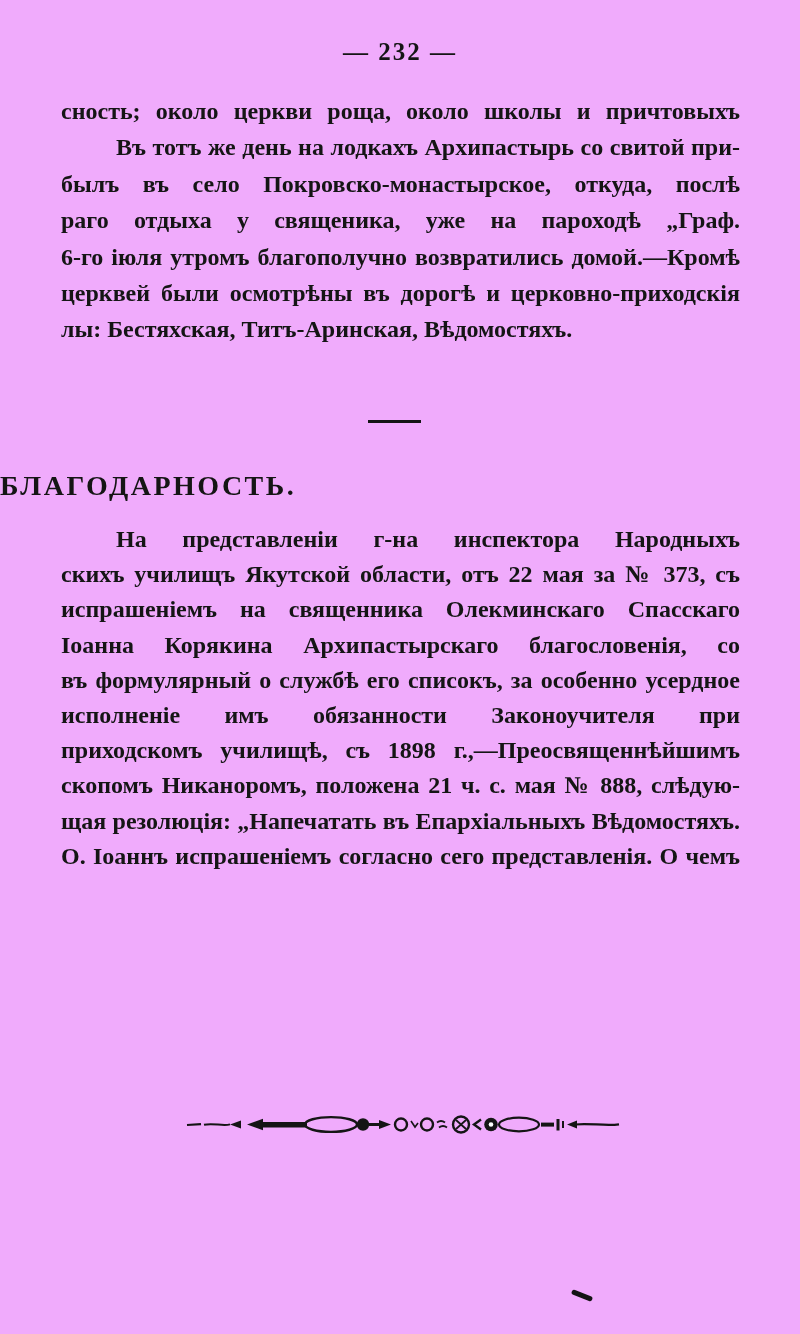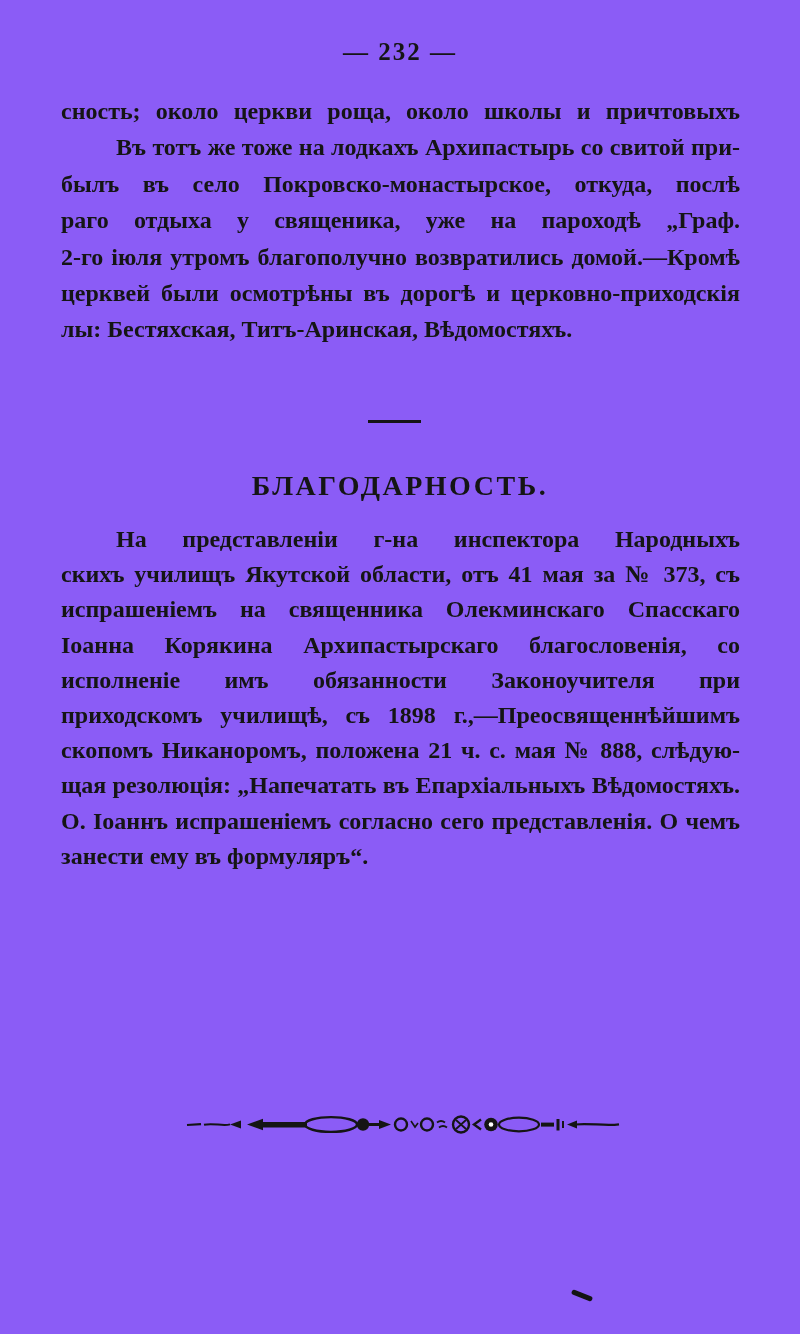--- a/index.html
+++ b/index.html
@@ -1,21 +1,21 @@
 <!DOCTYPE html>
 <html><head>
 <meta charset="utf-8">
 <style>
   html, body { margin: 0; padding: 0; background: #e8e8e8; }
   .page {
     position: relative;
     width: 800px;
     height: 1334px;
     margin: 0 auto;
-    background: #8b5cf6;
+    background: #f0abfc;
     overflow: hidden;
     font-family: "Liberation Serif", "DejaVu Serif", serif;
     color: #151515;
   }
   .pageno {
     position: absolute;
     top: 38px; left: 0; width: 100%;
     text-align: center;
     font-size: 25px;
     font-weight: bold;
@@ -42,21 +42,21 @@
   .line.indent { text-indent: 55px; }
   .rule {
     position: absolute;
     top: 420px; left: 368px;
     width: 53px; height: 3px;
     background: #151515;
   }
   .heading {
     position: absolute;
     top: 470px; left: 0; width: 100%;
-    text-align: center;
+    text-align: left;
     font-size: 28px;
     font-weight: bold;
     letter-spacing: 2.5px;
   }
   .ornament {
     position: absolute;
     top: 1112px; left: 185px;
     width: 436px; height: 24px;
   }
   .stray {
@@ -70,43 +70,43 @@
 </style>
 </head>
 <body>
 
 <div class="page">
 
   <div class="pageno">— 232 —</div>
 
   <div class="block b1">
     <div class="line">сность; около церкви роща, около школы и причтовыхъ домовъ-</div>
-    <div class="line indent">Въ тотъ же тоже на лодкахъ Архипастырь со свитой при-</div>
+    <div class="line indent">Въ тотъ же день на лодкахъ Архипастырь со свитой при-</div>
     <div class="line">былъ въ село Покровско-монастырское, откуда, послѣ нѣкото-</div>
     <div class="line">раго отдыха у священика, уже на пароходѣ „Граф. Игнатьевъ“,</div>
-    <div class="line">2-го іюля утромъ благополучно возвратились домой.—Кромѣ</div>
+    <div class="line">6-го іюля утромъ благополучно возвратились домой.—Кромѣ</div>
     <div class="line">церквей были осмотрѣны въ дорогѣ и церковно-приходскія шко-</div>
     <div class="line end">лы: Бестяхская, Титъ-Аринская, Вѣдомостяхъ.</div>
   </div>
 
   <div class="rule"></div>
 
   <div class="heading">БЛАГОДАРНОСТЬ.</div>
 
   <div class="block b2">
     <div class="line indent">На представленіи г-на инспектора Народныхъ Министер-</div>
-    <div class="line">скихъ училищъ Якутской области, отъ 41 мая за № 373, съ</div>
+    <div class="line">скихъ училищъ Якутской области, отъ 22 мая за № 373, съ</div>
     <div class="line">испрашеніемъ на священника Олекминскаго Спасскаго Собора</div>
     <div class="line">Іоанна Корякина Архипастырскаго благословенія, со внесеніемъ</div>
+    <div class="line">въ формулярный о службѣ его списокъ, за особенно усердное</div>
     <div class="line">исполненіе имъ обязанности Законоучителя при Олекминскомъ</div>
     <div class="line">приходскомъ училищѣ, съ 1898 г.,—Преосвященнѣйшимъ Епи-</div>
     <div class="line">скопомъ Никаноромъ, положена 21 ч. с. мая № 888, слѣдую-</div>
     <div class="line">щая резолюція: „Напечатать въ Епархіальныхъ Вѣдомостяхъ.—</div>
     <div class="line">О. Іоаннъ испрашеніемъ согласно сего представленія. О чемъ</div>
-    <div class="line end">занести ему въ формуляръ“.</div>
   </div>
 
   <svg class="ornament" viewBox="0 0 436 24" xmlns="http://www.w3.org/2000/svg">
     <g stroke="#151515" fill="#151515">
       <path d="M2 13 L16 12.2" stroke-width="2.2" fill="none"></path>
       <path d="M19 12.8 C 28 10.8, 38 14.4, 45 12.4" stroke-width="2" fill="none"></path>
       <polygon points="45,12.5 56,8.5 56,16.5" stroke="none"></polygon>
       <polygon points="62,12.5 78,6.8 78,18.2" stroke="none"></polygon>
       <rect x="76" y="10" width="46" height="5.5" stroke="none"></rect>
       <ellipse cx="146" cy="12.5" rx="26" ry="7.4" fill="none" stroke-width="2.4"></ellipse>

